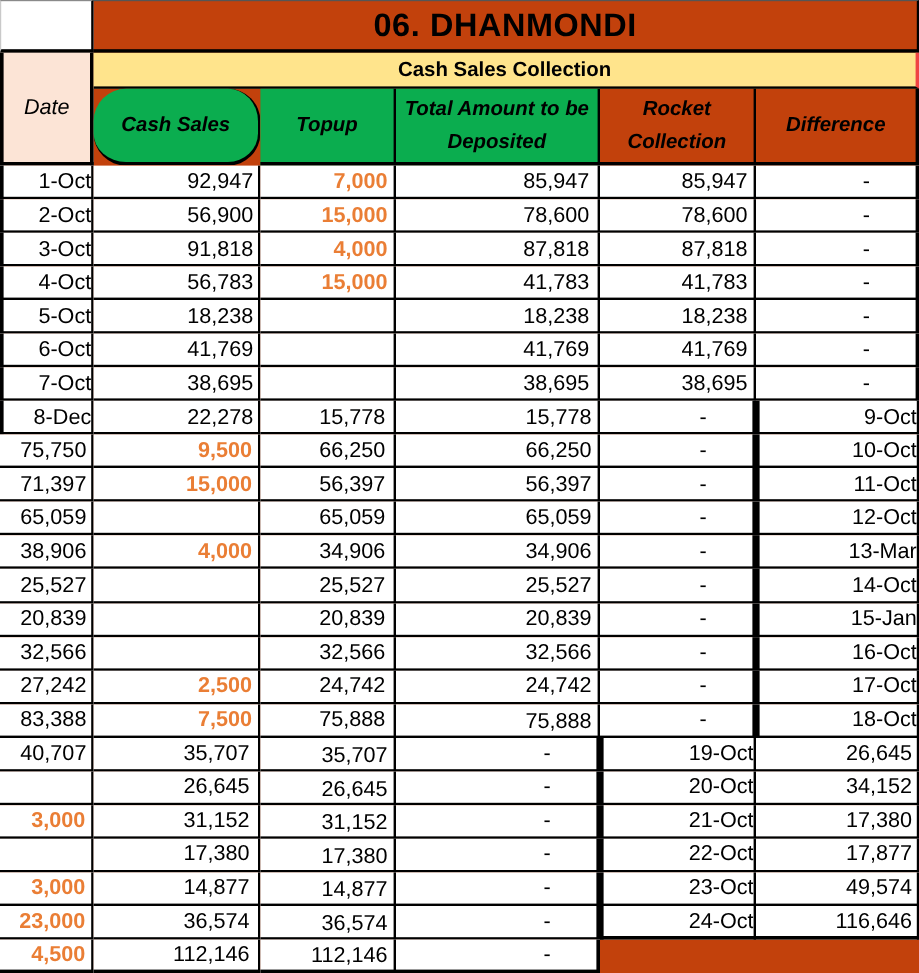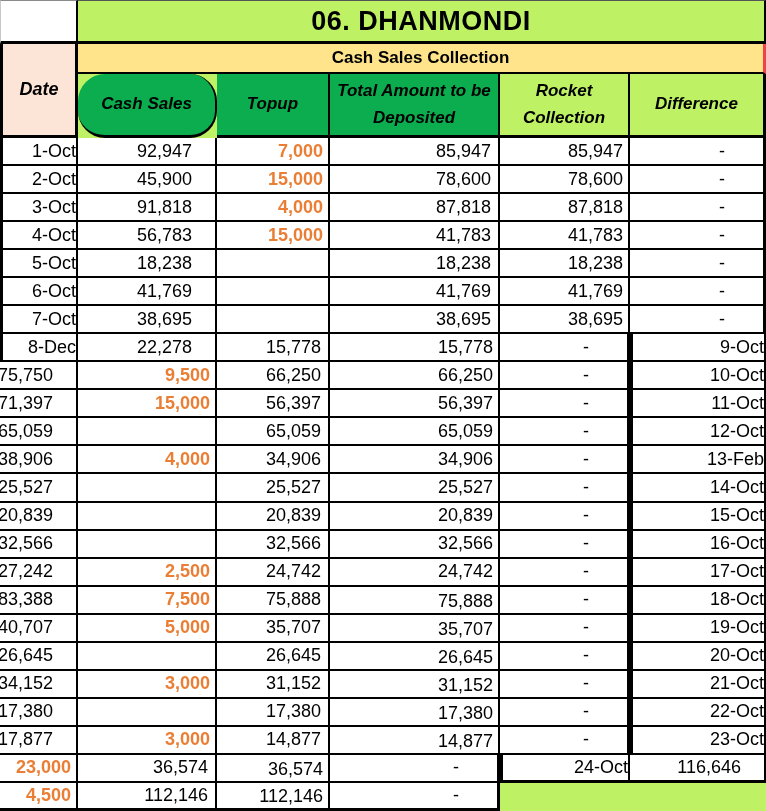--- a/index.html
+++ b/index.html
@@ -3,42 +3,42 @@
 <meta charset="utf-8">
 <style>
   html,body{margin:0;padding:0;background:#fff;}
   *{box-sizing:border-box;}
   .sheet{
     width:766px;height:811px;
     display:grid;
     grid-template-columns:78px 139px 113px 170px 130px 1fr;
     grid-template-rows:44px 30px 64px repeat(24,1fr);
     font-family:"Liberation Sans",sans-serif;
-    color:#000;background:#bef264;
+    color:#000;background:#c2410c;
   }
   .cell{display:flex;align-items:center;overflow:hidden;}
   
   .topleft{
     grid-column:1;grid-row:1;
     border-top:1px solid #8a8a8a;border-left:1px solid #c9c9c9;
     border-right:2px solid #000;border-bottom:3px solid #000;
     background:#fff;
   }
   .title-cell{
     grid-column:2 / 7;grid-row:1;
     justify-content:center;
     border-top:1px solid #555;border-right:2px solid #000;border-bottom:3px solid #000;
     font-size:27px;font-weight:700;letter-spacing:.5px;
   }
   .date-head{
     grid-column:1;grid-row:2 / span 2;
     justify-content:center;
     background:var(--peach,#FCE4D6);
     border-left:3px solid #000;border-right:3px solid #000;border-bottom:3px solid #000;
-    font-size:18px;font-weight:700;font-style:italic;
+    font-size:18px;font-weight:400;font-style:italic;
   }
   .group-head{
     grid-column:2 / 7;grid-row:2;
     justify-content:center;
     background:var(--yellow,#FFE48C);
     border-right:3px solid #ef4444;border-bottom:2px solid #000;
     font-size:17px;font-weight:700;
   }
   .col-head{
     grid-row:3;
@@ -49,21 +49,21 @@
   }
   .col-head.green{background:var(--green,#0BAD4F);}
   .col-head.last{border-right:3px solid #000;}
   
   .d{
     justify-content:flex-end;
     border-right:2px solid #000;border-bottom:2px solid #000;
     font-size:18px;background:#fff;
   }
   .c-date{border-left:3px solid #000;border-right:2px solid #000;padding-right:0;}
-  .c-cash{padding-right:23px;}
+  .c-cash{padding-right:4px;}
   .c-topup{padding-right:5px;font-weight:700;color:var(--orange,#EA7E35);}
   .c-total{padding-right:7px;}
   .c-rocket{padding-right:5px;}
   .c-rocket.low{align-items:flex-end;padding-bottom:1px;}
   .c-diff{padding-right:38px;border-right:3px solid #000;}
   .last-row{border-bottom:3px solid #000;}
 </style>
 </head>
 <body>
 
@@ -80,21 +80,21 @@
   <div class="cell col-head" style="grid-column:5;">Rocket Collection</div>
   <div class="cell col-head last" style="grid-column:6;">Difference</div>
 
 <div class="d cell c-date">1-Oct</div>
     <div class="d cell c-cash">92,947</div>
     <div class="d cell c-topup">7,000</div>
     <div class="d cell c-total">85,947</div>
     <div class="d cell c-rocket">85,947</div>
     <div class="d cell c-diff">-</div>
     <div class="d cell c-date">2-Oct</div>
-    <div class="d cell c-cash">45,900</div>
+    <div class="d cell c-cash">56,900</div>
     <div class="d cell c-topup">15,000</div>
     <div class="d cell c-total">78,600</div>
     <div class="d cell c-rocket">78,600</div>
     <div class="d cell c-diff">-</div>
     <div class="d cell c-date">3-Oct</div>
     <div class="d cell c-cash">91,818</div>
     <div class="d cell c-topup">4,000</div>
     <div class="d cell c-total">87,818</div>
     <div class="d cell c-rocket">87,818</div>
     <div class="d cell c-diff">-</div>
@@ -144,53 +144,52 @@
     <div class="d cell c-topup"></div>
     <div class="d cell c-total">65,059</div>
     <div class="d cell c-rocket">65,059</div>
     <div class="d cell c-diff">-</div>
     <div class="d cell c-date">12-Oct</div>
     <div class="d cell c-cash">38,906</div>
     <div class="d cell c-topup">4,000</div>
     <div class="d cell c-total">34,906</div>
     <div class="d cell c-rocket">34,906</div>
     <div class="d cell c-diff">-</div>
-    <div class="d cell c-date">13-Feb</div>
+    <div class="d cell c-date">13-Mar</div>
     <div class="d cell c-cash">25,527</div>
     <div class="d cell c-topup"></div>
     <div class="d cell c-total">25,527</div>
     <div class="d cell c-rocket">25,527</div>
     <div class="d cell c-diff">-</div>
     <div class="d cell c-date">14-Oct</div>
     <div class="d cell c-cash">20,839</div>
     <div class="d cell c-topup"></div>
     <div class="d cell c-total">20,839</div>
     <div class="d cell c-rocket">20,839</div>
     <div class="d cell c-diff">-</div>
-    <div class="d cell c-date">15-Oct</div>
+    <div class="d cell c-date">15-Jan</div>
     <div class="d cell c-cash">32,566</div>
     <div class="d cell c-topup"></div>
     <div class="d cell c-total">32,566</div>
     <div class="d cell c-rocket">32,566</div>
     <div class="d cell c-diff">-</div>
     <div class="d cell c-date">16-Oct</div>
     <div class="d cell c-cash">27,242</div>
     <div class="d cell c-topup">2,500</div>
     <div class="d cell c-total">24,742</div>
     <div class="d cell c-rocket">24,742</div>
     <div class="d cell c-diff">-</div>
     <div class="d cell c-date">17-Oct</div>
     <div class="d cell c-cash">83,388</div>
     <div class="d cell c-topup">7,500</div>
     <div class="d cell c-total">75,888</div>
     <div class="d cell c-rocket low">75,888</div>
     <div class="d cell c-diff">-</div>
     <div class="d cell c-date">18-Oct</div>
     <div class="d cell c-cash">40,707</div>
-    <div class="d cell c-topup">5,000</div>
     <div class="d cell c-total">35,707</div>
     <div class="d cell c-rocket low">35,707</div>
     <div class="d cell c-diff">-</div>
     <div class="d cell c-date">19-Oct</div>
     <div class="d cell c-cash">26,645</div>
     <div class="d cell c-topup"></div>
     <div class="d cell c-total">26,645</div>
     <div class="d cell c-rocket low">26,645</div>
     <div class="d cell c-diff">-</div>
     <div class="d cell c-date">20-Oct</div>
@@ -205,20 +204,21 @@
     <div class="d cell c-total">17,380</div>
     <div class="d cell c-rocket low">17,380</div>
     <div class="d cell c-diff">-</div>
     <div class="d cell c-date">22-Oct</div>
     <div class="d cell c-cash">17,877</div>
     <div class="d cell c-topup">3,000</div>
     <div class="d cell c-total">14,877</div>
     <div class="d cell c-rocket low">14,877</div>
     <div class="d cell c-diff">-</div>
     <div class="d cell c-date">23-Oct</div>
+    <div class="d cell c-cash">49,574</div>
     <div class="d cell c-topup">23,000</div>
     <div class="d cell c-total">36,574</div>
     <div class="d cell c-rocket low">36,574</div>
     <div class="d cell c-diff">-</div>
     <div class="d cell c-date last-row">24-Oct</div>
     <div class="d cell c-cash last-row">116,646</div>
     <div class="d cell c-topup last-row">4,500</div>
     <div class="d cell c-total last-row">112,146</div>
     <div class="d cell c-rocket low last-row">112,146</div>
     <div class="d cell c-diff last-row">-</div>

